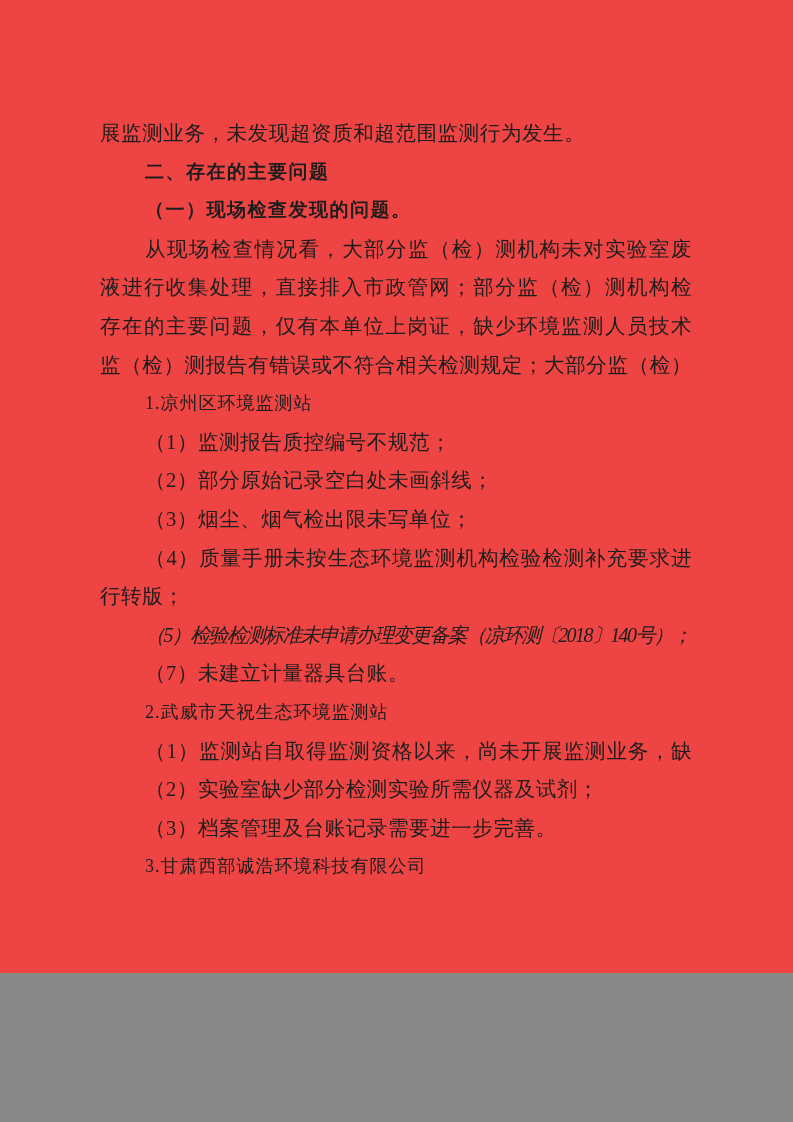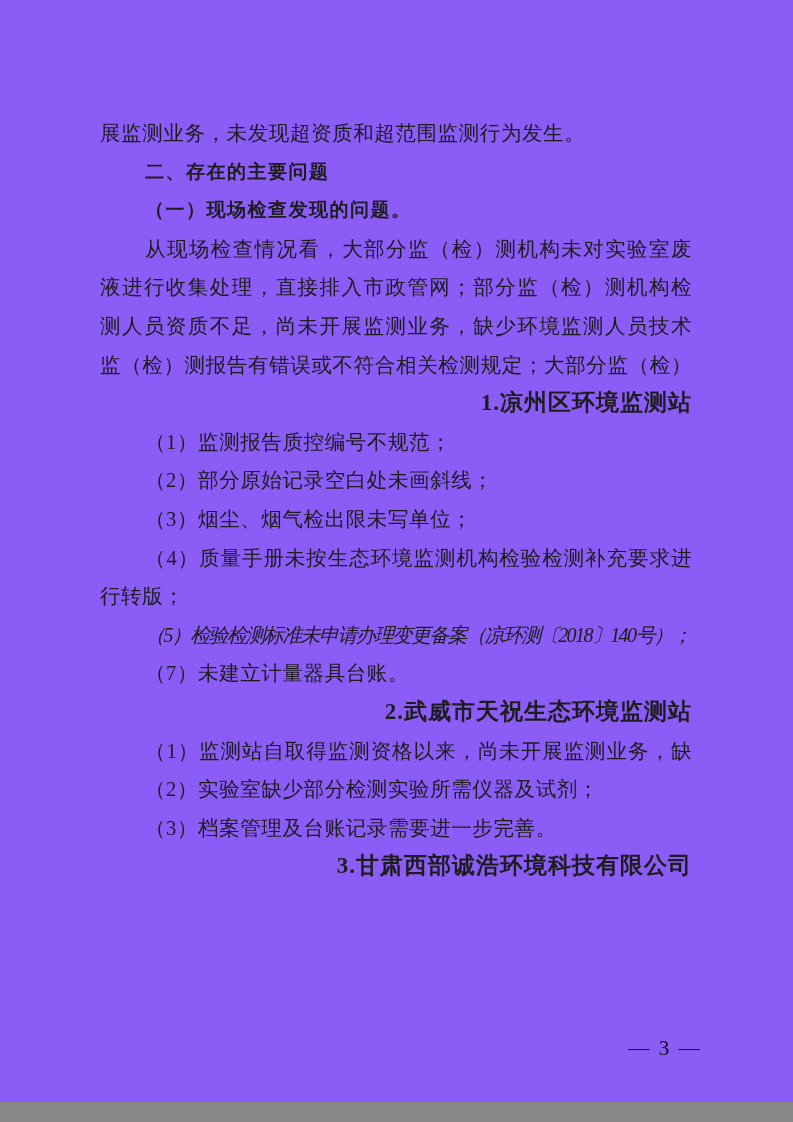--- a/index.html
+++ b/index.html
@@ -1,20 +1,20 @@
 <!DOCTYPE html>
 <html lang="zh"><head>
 <meta charset="utf-8">
 <style>
   html,body{margin:0;padding:0;background:#888;}
   .page{
     position:relative;
-    width:793px;height:1102px;
+    width:793px;height:973px;
     margin:0 auto;
-    background:#8b5cf6;
+    background:#ef4444;
     overflow:hidden;
     font-family:"Liberation Serif","DejaVu Serif",serif;
     color:#1d1d1d;
   }
   .content{
     position:absolute;
     left:100px;top:0;
     width:592px;
     padding-top:114px;
   }
@@ -37,24 +37,23 @@
     font-weight:bold;
     letter-spacing:1.5px;
     font-size:19px;
   }
   .heading-kai{
     font-weight:bold;
     letter-spacing:1.5px;
     font-size:19px;
   }
   .heading-num{
-    font-weight:bold;
+    font-weight:normal;
     letter-spacing:1px;
-    font-size:23px;
-    text-align:right;
+    font-size:18px;
   }
   .condensed{
     letter-spacing:-1.6px;
     font-size:20px;
     font-style:italic;
   }
   .page-number{
     position:absolute;
     left:620px;top:1036px;
     width:90px;
@@ -78,21 +77,21 @@
       <div class="line indent heading-hei">二、存在的主要问题</div>
     </div>
 
     <div>
       <div class="line indent heading-kai">（一）现场检查发现的问题。</div>
     </div>
 
     <div>
       <div class="line indent fill">从现场检查情况看，大部分监（检）测机构未对实验室废</div>
       <div class="line fill">液进行收集处理，直接排入市政管网；部分监（检）测机构检</div>
-      <div class="line fill">测人员资质不足，尚未开展监测业务，缺少环境监测人员技术</div>
+      <div class="line fill">存在的主要问题，仅有本单位上岗证，缺少环境监测人员技术</div>
       <div class="line fill">监（检）测报告有错误或不符合相关检测规定；大部分监（检）</div>
     </div>
 
     <div>
       <div class="line indent heading-num">1.凉州区环境监测站</div>
     </div>
 
     <div>
       <div class="line indent">（1）监测报告质控编号不规范；</div>
     </div>

